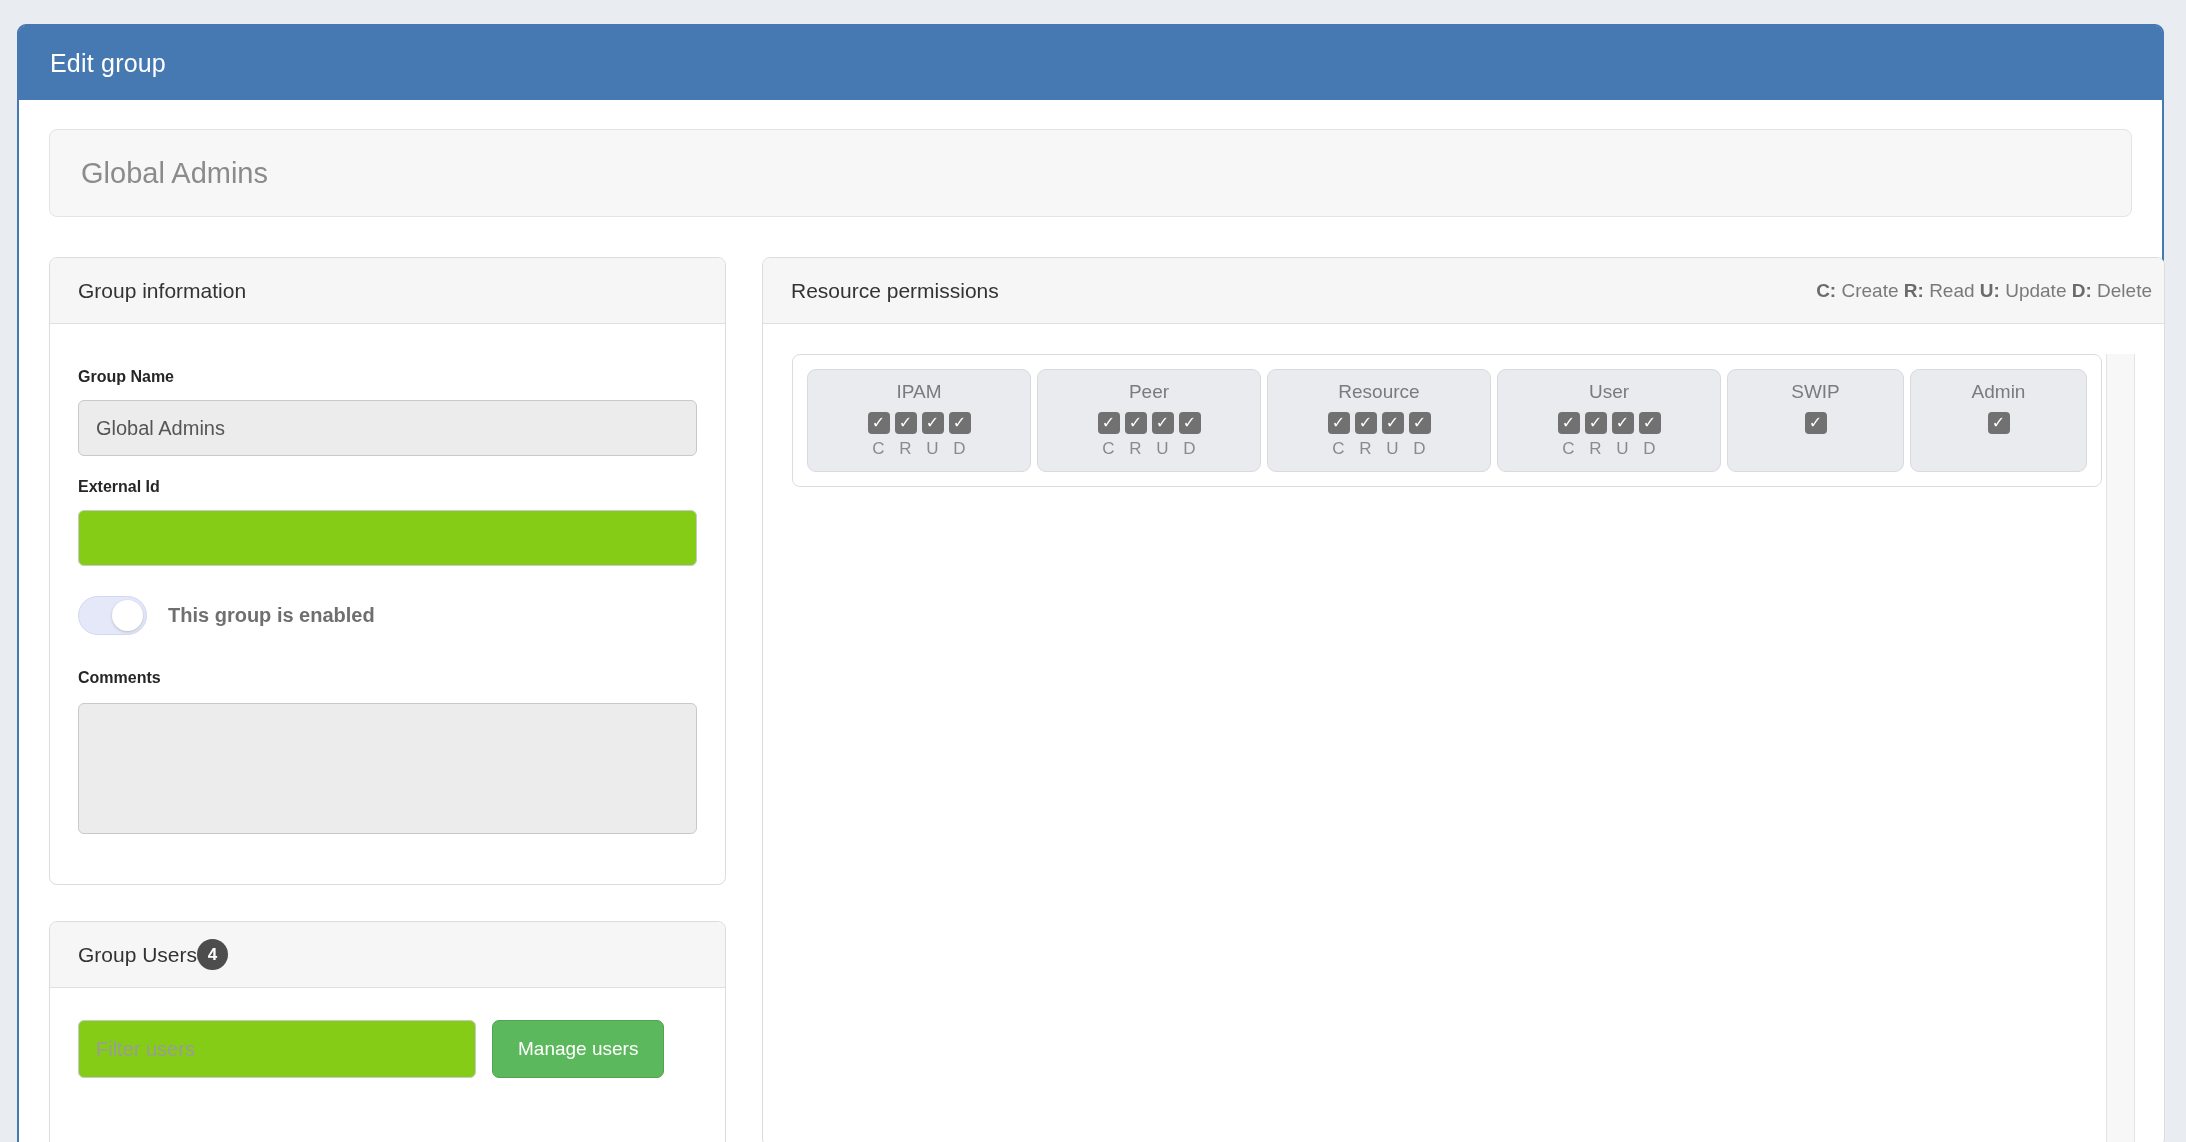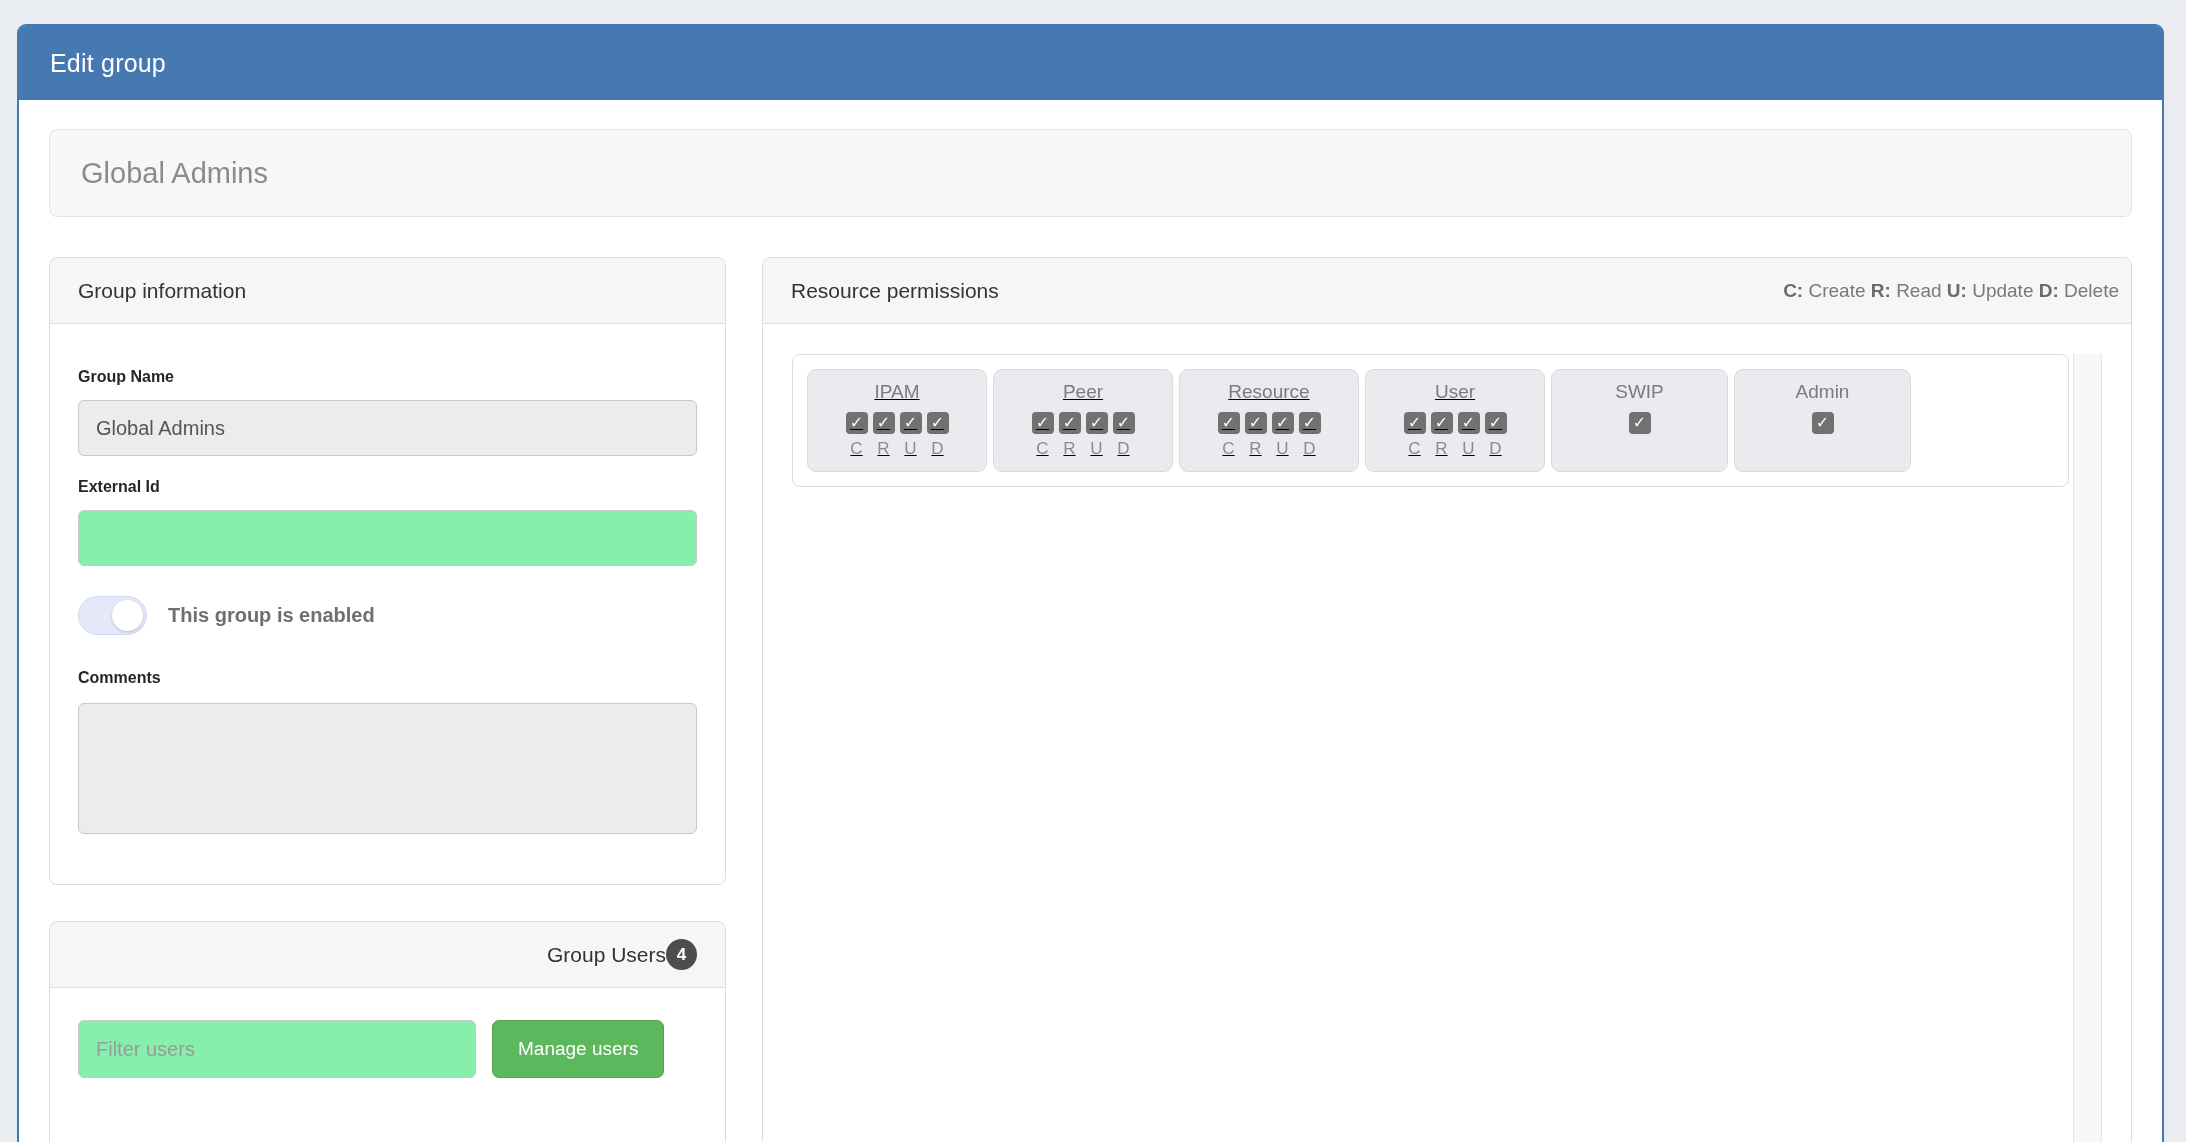--- a/index.html
+++ b/index.html
@@ -56,21 +56,21 @@
   .panel-title { font-size: 21px; color: #333; }
 
   
   .gi-body { padding: 24px 28px 28px; }
   .field-label { font-size: 16px; font-weight: bold; color: #262626; margin: 22px 0 14px; }
   .field-label.first { margin-top: 20px; }
   .text-input {
     display: block; width: 100%; height: 56px;
     border: 1px solid #c9c9c9; border-radius: 6px;
     padding: 0 17px; font-size: 20px; color: #555;
-    background: #86efac; font-family: inherit; outline: none;
+    background: #84cc16; font-family: inherit; outline: none;
   }
   .text-input.disabled, .text-input:disabled { background: #ececec; color: #555; }
   .text-input::placeholder { color: #9b9b9b; }
 
   .toggle-row { margin-top: 30px; display: flex; align-items: center; }
   .toggle {
     width: 69px; height: 39px; border-radius: 20px;
     background: #e5e8f9; border: 1px solid #d2d8f3;
     position: relative; cursor: pointer;
   }
@@ -83,21 +83,21 @@
 
   .comments-label { margin-top: 34px; margin-bottom: 16px; }
   .comments-area {
     display: block; width: 100%; height: 131px; resize: none;
     background: #ececec; border: 1px solid #c9c9c9; border-radius: 6px;
     margin-bottom: 22px;
   }
 
   
   .gu-panel { margin-top: 36px; height: 240px; overflow: hidden; }
-  .gu-heading { justify-content: flex-end; }
+  .gu-heading { justify-content: flex-start; }
   .count-badge {
     min-width: 31px; height: 31px; border-radius: 16px;
     background: #4d4d4d; color: #fff;
     font-size: 17px; font-weight: bold;
     display: flex; align-items: center; justify-content: center;
     padding: 0 6px;
   }
   .gu-body { padding: 32px 28px; display: flex; align-items: center; }
   .filter-input { width: 398px; height: 58px; }
   .manage-btn {
@@ -126,21 +126,21 @@
   .perm-card-title { font-size: 25px; color: #222; margin: 6px 0 18px 10px; }
   .perm-row { display: flex; gap: 6px; }
   .perm-box {
     height: 103px;
     background: #e9ebee;
     border: 1px solid #d8dadd;
     border-radius: 9px;
     display: flex; flex-direction: column; align-items: center;
     padding-top: 11px;
   }
-  .perm-box.crud { width: 180px; text-decoration: underline; }
+  .perm-box.crud { width: 224px; }
   .perm-box.single { width: 177px; }
   .perm-name { font-size: 19px; color: #7b7b7b; }
   .check-row { display: flex; gap: 5px; margin-top: 9px; }
   .checkbox {
     width: 22px; height: 22px;
     background: #717171; border-radius: 4px;
     color: #fff; font-size: 16px; line-height: 22px;
     display: flex; align-items: center; justify-content: center;
     cursor: pointer;
   }

